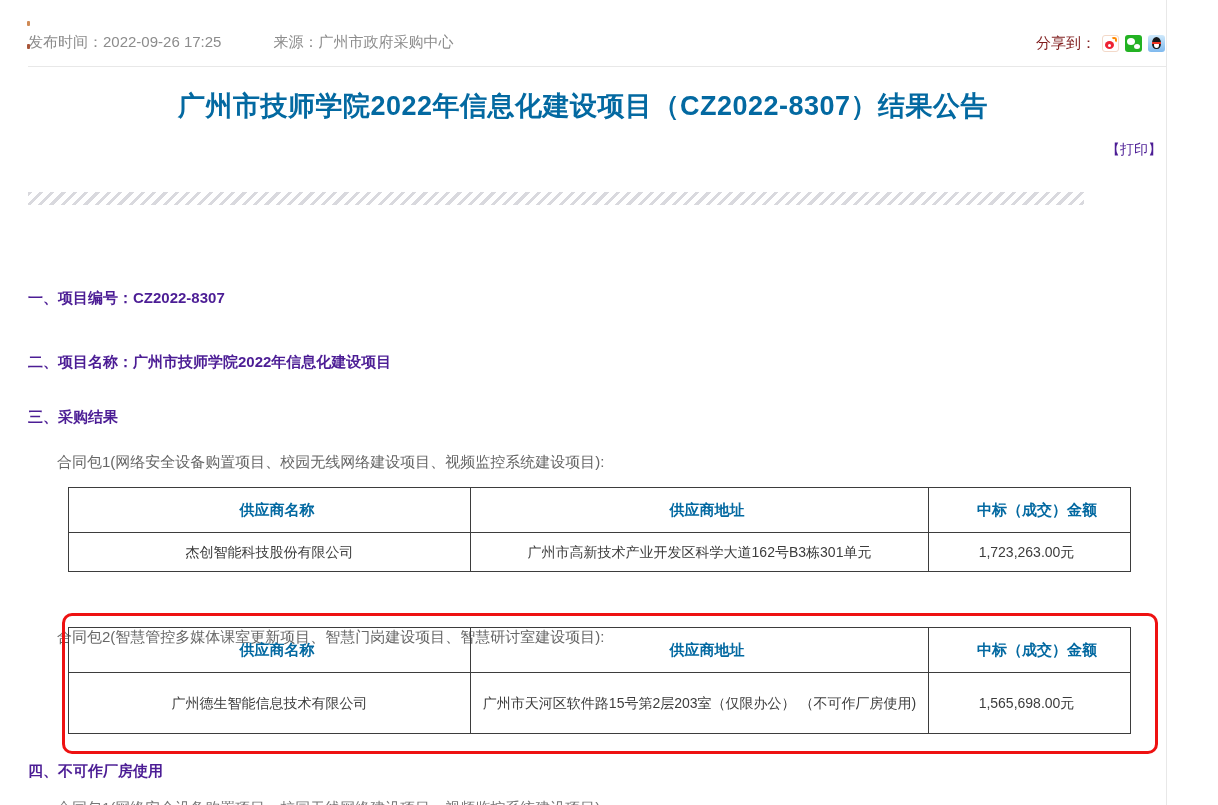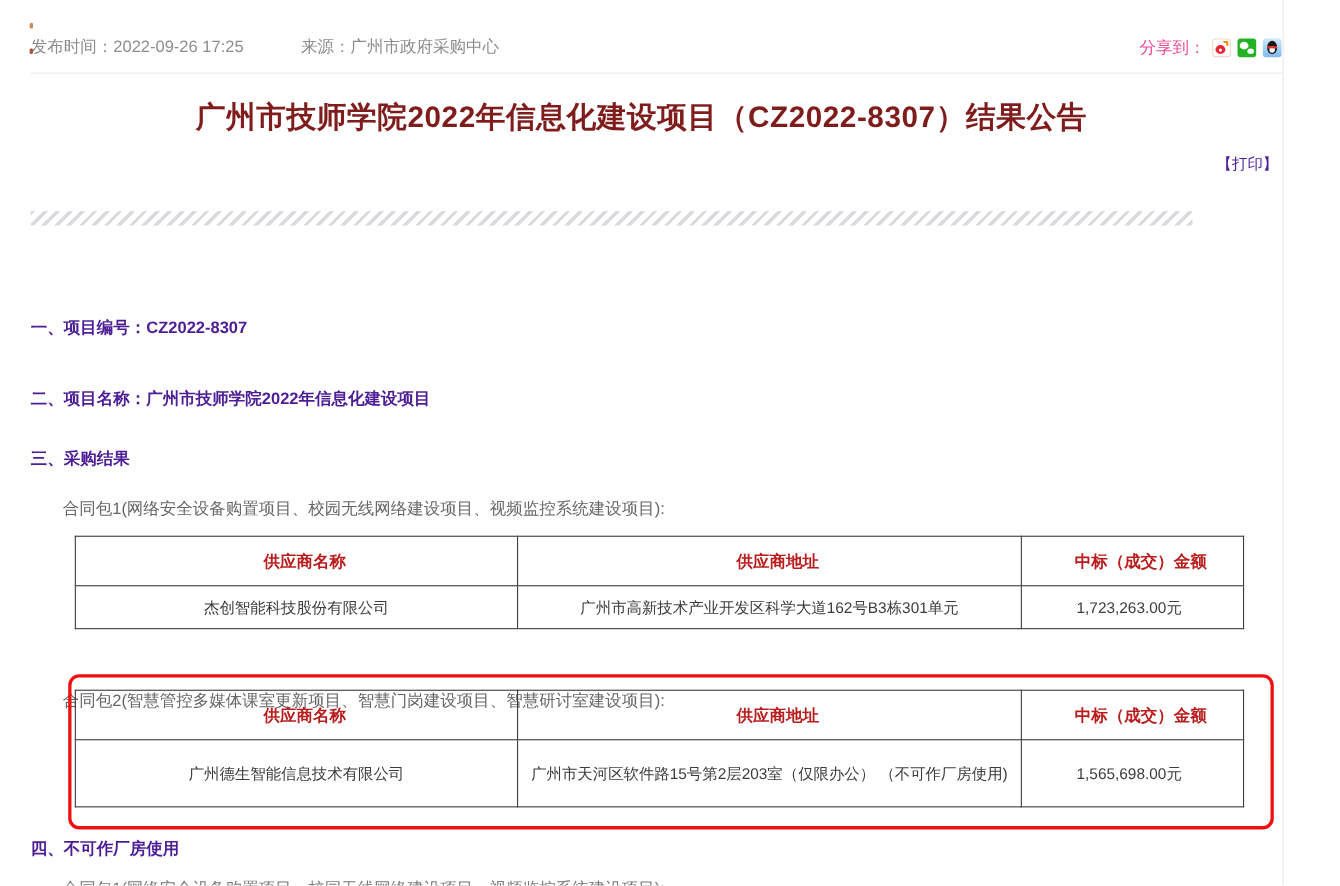--- a/index.html
+++ b/index.html
@@ -3,21 +3,21 @@
 <meta charset="utf-8">
 <style>
   * { margin:0; padding:0; box-sizing:border-box; }
   html,body { width:1218px; height:805px; background:#fff; overflow:hidden;
     font-family:"Liberation Sans","DejaVu Sans",sans-serif; }
   body { position:relative; }
 
   .meta-row { position:absolute; left:28px; top:33px; font-size:15px; color:#8c8c8c; white-space:nowrap; }
   .meta-row .src { margin-left:48px;font-family:Liberation Mono, monospace; }
 
-  .share-bar { position:absolute; left:1036px; top:34px; display:flex; align-items:center; font-size:15px; color:#ec4899; }
+  .share-bar { position:absolute; left:1036px; top:34px; display:flex; align-items:center; font-size:15px; color:#7f1d1d; }
   .share-icons { display:flex; gap:6px; margin-left:6px; }
   .sicon { width:17px; height:17px; border-radius:3px; position:relative; display:inline-block; cursor:pointer; }
   .sicon.weibo { background:#fff; border:1px solid #f3d9c9; }
   .weibo-eye { position:absolute; left:2px; bottom:2px; width:9px; height:8px; background:#e23; border-radius:50%; }
   .weibo-pupil { position:absolute; left:5px; bottom:4px; width:3px; height:3px; background:#fff; border-radius:50%; }
   .weibo-flame { position:absolute; right:1px; top:1px; width:6px; height:6px; border:2px solid #f80; border-left:2px solid transparent; border-bottom:2px solid transparent; border-radius:50%; }
   .sicon.wechat { background:#23b223; }
   .wc-b1 { position:absolute; left:2px; top:3px; width:8px; height:7px; background:#fff; border-radius:50%; }
   .wc-b2 { position:absolute; right:2px; bottom:3px; width:6px; height:5px; background:#fff; border-radius:50%; }
   .sicon.qq { background:linear-gradient(180deg,#cfe9fb,#7fb9ee); }
@@ -26,37 +26,37 @@
   .qq-scarf { position:absolute; left:4px; top:7px; width:9px; height:2px; background:#e32; }
 
   .header-rule { position:absolute; left:28px; top:66px; width:1138px; height:1px; background:#e8e8e8; }
   .right-border { position:absolute; left:1166px; top:0; width:1px; height:805px; background:#e8e8e8; }
 
   .edge-dot { position:absolute; width:3px; height:5px; border-radius:1px; }
   .edge-dot.d1 { left:27px; top:21px; background:#cf8a55; }
   .edge-dot.d2 { left:27px; top:44px; background:#a8563a; }
 
   .page-title { position:absolute; left:0; top:88px; width:1166px; text-align:center;
-    font-size:27px; font-weight:bold; color:#7f1d1d; letter-spacing:0.5px; }
+    font-size:27px; font-weight:bold; color:#0369a1; letter-spacing:0.5px; }
 
   .print-btn { position:absolute; right:56px; top:141px; font-size:14px; color:#4c1d95; cursor:pointer;text-align:right; }
 
   .hatch { position:absolute; left:28px; top:192px; width:1056px; height:13px;
     background:repeating-linear-gradient(135deg,#d9d9de 0 3px,#ffffff 3px 8px); }
 
   .section { position:absolute; left:28px; font-size:15px; font-weight:bold; color:#4c1d95; }
   .sec1 { top:289px; } .sec2 { top:353px; } .sec3 { top:408px; } .sec4 { top:762px; }
 
   .pkg-label { position:absolute; left:57px; font-size:15px; color:#666; }
   .pkg1 { top:453px; } .pkg2 { top:588px;margin-top:40px; }
 
   table.result { position:absolute; left:68px; width:1062px; border-collapse:collapse; table-layout:fixed; }
   .tbl1 { top:487px; } .tbl2 { top:627px; }
   table.result th, table.result td { border:1px solid #3d3d3d; }
-  table.result th { height:45px; font-size:15px; font-weight:bold; color:#b91c1c; text-align:center;padding-left:15px; }
+  table.result th { height:45px; font-size:15px; font-weight:bold; color:#0369a1; text-align:center;padding-left:15px; }
   table.result td { font-size:14px; color:#3c3c3c; text-align:center; line-height:21px; padding:4px 4px; }
   .tbl1 td { height:39px; }
   .tbl2 td { height:61px; }
   td.amount { text-align:left; padding-right:10px !important; }
   col.c1 { width:402px; } col.c2 { width:458px; } col.c3 { width:202px; }
 
   .red-box { position:absolute; left:62px; top:613px; width:1096px; height:141px;
     border:3px solid #ee1111; border-radius:10px; pointer-events:none; }
 
   .partial-line { position:absolute; left:57px; top:799px; font-size:15px; color:#777; white-space:nowrap; }

